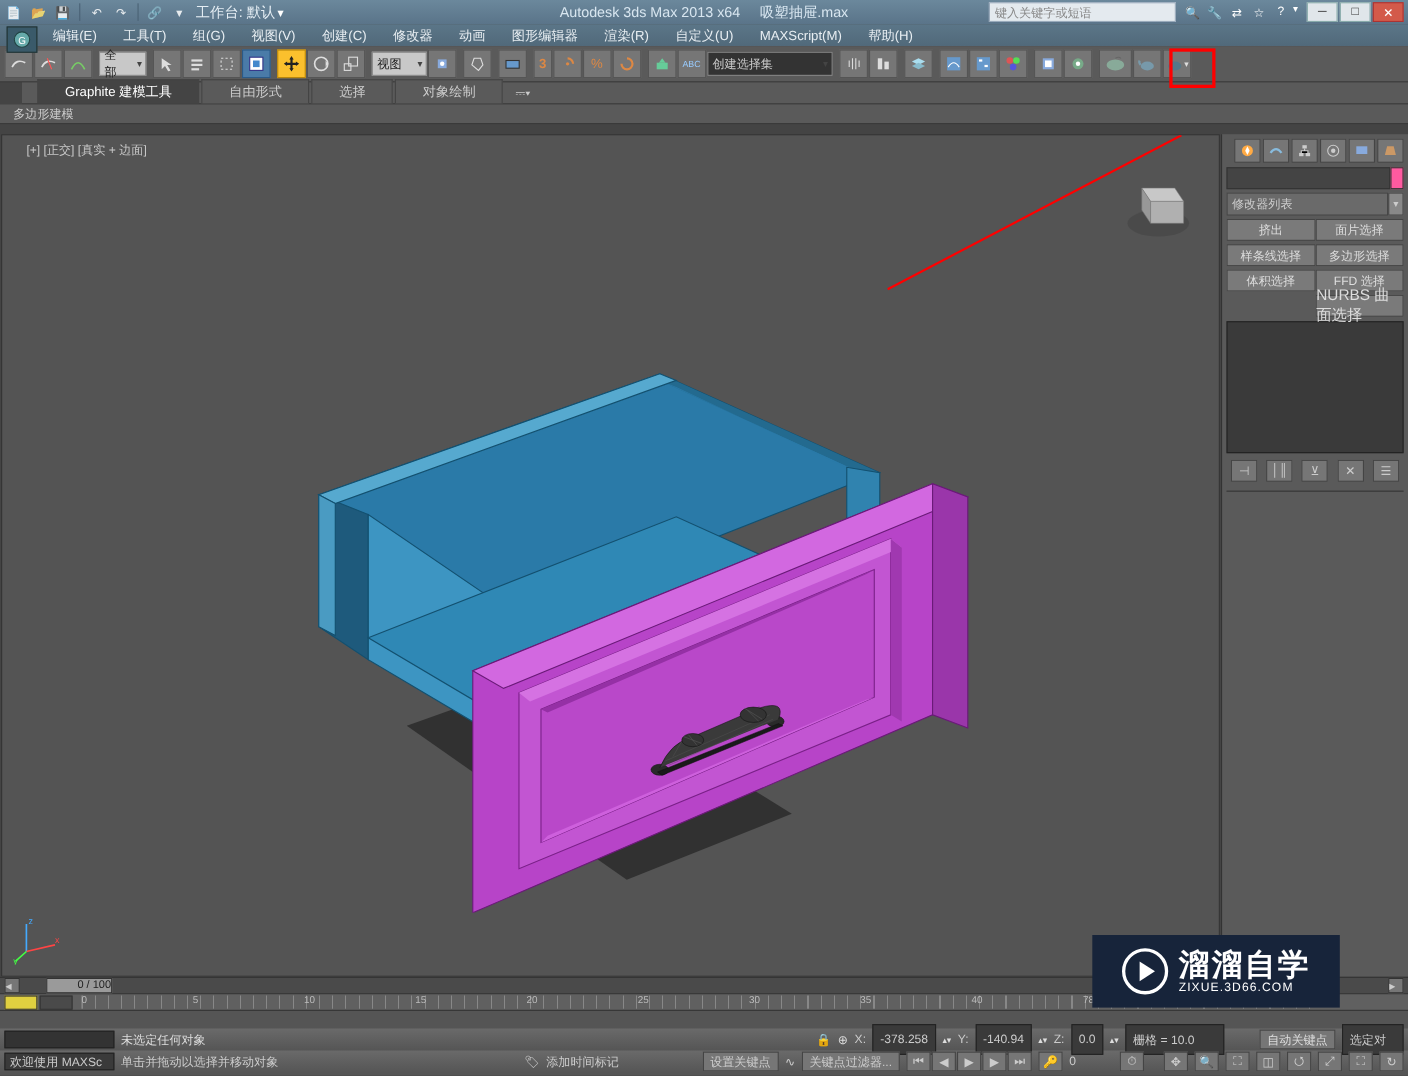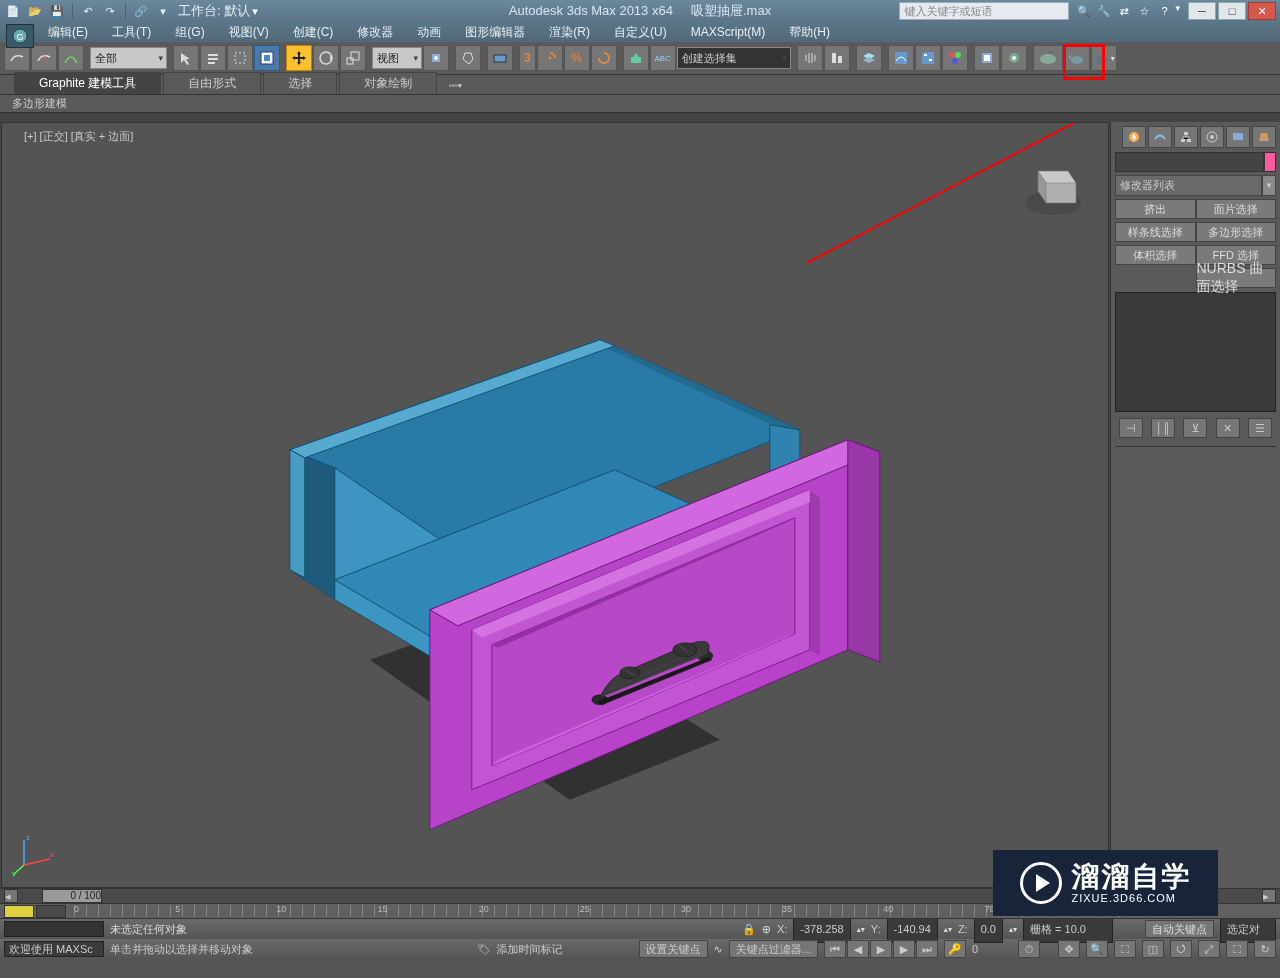--- a/index.html
+++ b/index.html
@@ -29,21 +29,21 @@
 .tbtn { width: 26px; height: 26px; background: #767676; border: 1px solid #555; display: flex; align-items: center; justify-content: center; cursor: pointer; color: #ddd; font-size: 12px; }
 .tbtn.active { background: #fbc02d; border-color: #b8860b; }
 .tbtn.sel { background: #4a7ba8; border-color: #2a5a88; }
 .tbtn.wide { width: auto; padding: 0 4px; }
 .tsep { width: 4px; height: 26px; }
 .tcombo { height: 22px; background: #c8c8c8; color: #222; border: 1px solid #888; font-size: 11px; padding: 0 16px 0 4px; display: flex; align-items: center; position: relative; }
 .tcombo::after { content: "▾"; position: absolute; right: 3px; color: #444; font-size: 9px; }
 .red-box { position: absolute; border: 3px solid #ff0000; pointer-events: none; }
 
 
-.ribbon-tabs { height: 20px; background: #5a5a5a; display: flex; align-items: flex-end; padding-left: 14px; border-bottom: 1px solid #333; }
+.ribbon-tabs { height: 20px; background: #5a5a5a; display: flex; align-items: flex-end; padding-left: 14px; border-bottom: 1px solid #333; margin-left: 20px; }
 .rtab { padding: 2px 24px; background: #5a5a5a; color: #ccc; font-size: 12px; border: 1px solid #444; border-bottom: none; margin-right: 2px; }
 .rtab.active { background: #444; color: #fff; }
 .rtab-end { width: 24px; height: 18px; display: flex; align-items: center; justify-content: center; margin-left: 4px; color: #ccc; }
 .ribbon-sub { height: 18px; background: #5a5a5a; color: #ccc; padding: 1px 12px; font-size: 11px; border-bottom: 1px solid #333; }
 
 
 .viewport-area { position: absolute; left: 1px; top: 122px; right: 171px; bottom: 90px; background: #545454; border: 1px solid #333; }
 .viewport-label { position: absolute; left: 22px; top: 6px; color: #c8c8c8; font-size: 11px; }
 .viewcube { position: absolute; right: 20px; top: 28px; width: 70px; height: 70px; }
 .axis-gizmo { position: absolute; left: 10px; bottom: 10px; width: 45px; height: 45px; }
@@ -69,21 +69,21 @@
 .cmd-iconrow { display: flex; gap: 4px; justify-content: space-around; padding: 2px; }
 .cmd-icon { width: 24px; height: 20px; background: #767676; border: 1px solid #444; display: flex; align-items: center; justify-content: center; font-size: 11px; }
 
 
 .bottom { position: absolute; left: 0; right: 0; bottom: 0; height: 90px; background: #555; }
 .timeline { height: 16px; background: #4a4a4a; border-top: 1px solid #333; border-bottom: 1px solid #333; display: flex; align-items: center; position: relative; }
 .time-slider { position: absolute; left: 42px; width: 60px; height: 14px; background: #9a9a9a; border: 1px solid #333; font-size: 10px; color: #222; text-align: right; }
 .scrubber { height: 15px; background: #606060; border-bottom: 1px solid #333; display: flex; align-items: center; padding: 0 4px; position: relative; }
 .scrubber .ticks { flex: 1; height: 12px; background: repeating-linear-gradient(90deg, #888 0, #888 1px, transparent 1px, transparent 12px); margin: 0 8px; position: relative; }
 .scrubber .num { position: absolute; font-size: 9px; color: #bbb; top: -1px; }
-.statusbar { height: 20px; background: linear-gradient(#6a6a6a, #555); display: flex; align-items: center; padding: 0 4px; gap: 6px; font-size: 11px; color: #ddd; }
+.statusbar { height: 20px; background: linear-gradient(#6a6a6a, #555); display: flex; align-items: center; padding: 0 4px; gap: 6px; font-size: 11px; color: #ddd; margin-top: 16px; }
 .statusbar .field { background: #3a3a3a; border: 1px solid #222; padding: 1px 6px; color: #ccc; height: 28px; display: flex; align-items: center; }
 .statusbar .lbl { color: #ccc; }
 .statusbar2 { height: 20px; background: linear-gradient(#6a6a6a, #555); display: flex; align-items: center; padding: 0 4px; gap: 6px; font-size: 11px; }
 .sb-left { width: 100px; background: #3a3a3a; border: 1px solid #222; height: 16px; display: flex; align-items: center; padding: 0 4px; }
 .sb-btn { width: 22px; height: 18px; background: #767676; border: 1px solid #444; display: flex; align-items: center; justify-content: center; }
 .playback { display: flex; gap: 1px; }
 .keybtn { background: #767676; border: 1px solid #444; padding: 1px 6px; font-size: 11px; height: 18px; display: flex; align-items: center; }
 
 
 .watermark { position: absolute; right: 62px; bottom: 62px; width: 225px; height: 66px; background: #17243a; display: flex; align-items: center; justify-content: center; gap: 10px; color: #fff; padding: 6px 10px; }
@@ -166,21 +166,21 @@
         <path d="M3 12 Q7 4 15 8" stroke="#ddd" fill="none" stroke-width="1.5"></path>
         <line x1="8" y1="4" x2="12" y2="14" stroke="#f55"></line>
       </svg>
     </div>
   <div class="tbtn">
       <svg width="18" height="18">
         <path d="M3 14 Q9 2 15 14" stroke="#7c6" fill="none" stroke-width="1.5"></path>
       </svg>
     </div>
   <div class="tsep"></div>
-  <div class="tcombo" style="width:77px">
+  <div class="tcombo" style="width:43px">
       <span>全部</span>
     </div>
   <div class="tsep"></div>
   <div class="tbtn">
       <svg width="14" height="14">
         <path d="M2 2 L2 12 L5 9 L8 14 L10 13 L7 8 L11 8 Z" fill="#ddd"></path>
       </svg>
     </div>
   <div class="tbtn">
       <svg width="14" height="14">

